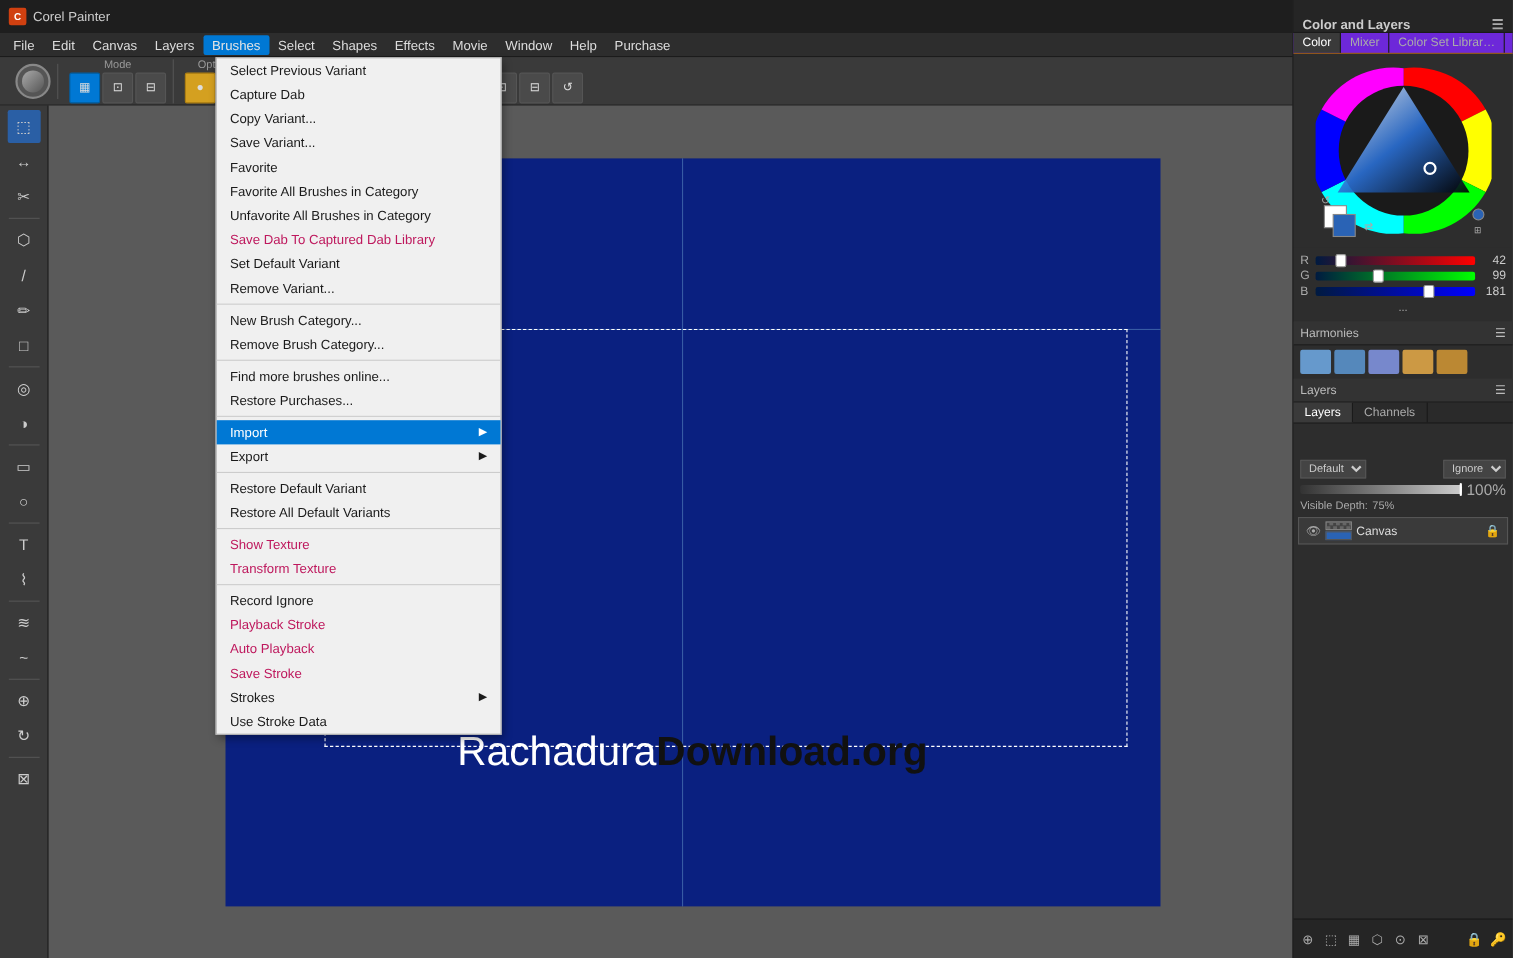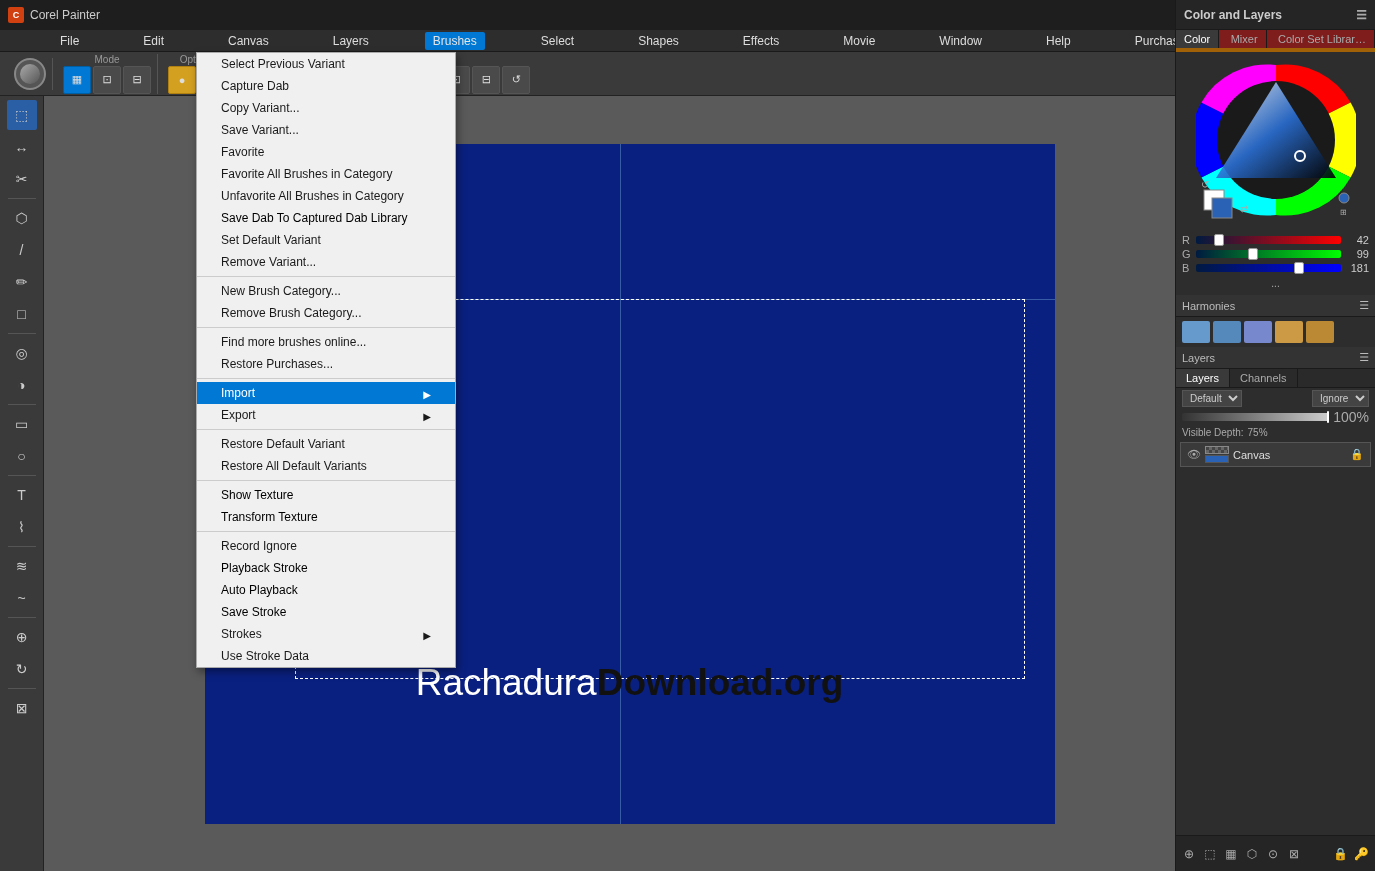--- a/index.html
+++ b/index.html
@@ -51,21 +51,20 @@
       align-items: center;
       padding: 0 4px;
       color: #ddd;
       font-size: 12px;
       border-bottom: 1px solid #1a1a1a;
     }
     .menu-item {
       padding: 2px 8px;
       cursor: pointer;
       border-radius: 2px;
-      margin-left: 48px;
     }
     .menu-item:hover, .menu-item.active {
       background: #0078d4;
       color: #e5e5e5;
     }
     .menu-item.active { background: #0078d4; }
 
     
     #toolbar {
       width: 100%;
@@ -158,39 +157,38 @@
       right: 0; top: 0;
       width: 200px;
       height: 100%;
       background: #2d2d2d;
       border-left: 1px solid #1a1a1a;
       display: flex; flex-direction: column;
     }
     #right-panel-header {
       height: 30px;
       background: #252525;
-      display: flex; align-items: center;
+      display: flex; align-items: flex-end;
       padding: 0 8px;
       color: #ccc; font-size: 12px; font-weight: bold;
       border-bottom: 1px solid #1a1a1a;
     }
     .panel-section-header {
       height: 22px;
       background: #333;
       display: flex; align-items: center; justify-content: space-between;
       padding: 0 6px;
       color: #bbb; font-size: 11px;
       border-bottom: 1px solid #1a1a1a;
     }
     
     .color-tabs {
       display: flex;
-      background: #7f1d1d;
-      border-bottom: 4px solid #a16207;
-      justify-content: space-between;
+      background: #6d28d9;
+      border-bottom: 1px solid #a16207;
     }
     .color-tab {
       padding: 3px 8px;
       font-size: 11px; color: #aaa; cursor: pointer;
       border-right: 1px solid #1a1a1a;
     }
     .color-tab.active {
       background: #3a3a3a; color: #fff;
     }
     
@@ -250,21 +248,21 @@
       display: flex; background: #2a2a2a;
       border-bottom: 1px solid #1a1a1a;
     }
     .layers-tab {
       padding: 3px 10px; font-size: 11px; color: #aaa; cursor: pointer;
       border-right: 1px solid #1a1a1a;
     }
     .layers-tab.active { background: #3a3a3a; color: #fff; }
     .layers-controls {
       display: flex; align-items: center; justify-content: space-between;
-      padding: 2px 6px; font-size: 11px; color: #aaa;
+      padding: 2px 6px; font-size: 11px; color: #aaa; margin-top: 31px;
     }
     .blend-select {
       background: #444; border: 1px solid #555; color: #ccc;
       font-size: 10px; padding: 1px 3px;
     }
     .opacity-row {
       display: flex; align-items: center; gap: 4px; padding: 0 6px 2px;
       font-size: 14px; color: #aaa;
     }
     .opacity-bar {
@@ -297,27 +295,27 @@
       left: 196px; top: 52px;
       width: 260px;
       background: #f0f0f0;
       border: 1px solid #aaa;
       box-shadow: 2px 4px 8px rgba(0,0,0,0.4);
       z-index: 1000;
       color: #1a1a1a;
       font-size: 12px;
     }
     .dd-item {
-      padding: 4px 24px;
+      padding: 4px 12px;
       cursor: pointer;
       position: relative;
-      display: flex; align-items: flex-end; justify-content: space-between;
+      display: flex; align-items: flex-start; justify-content: space-between;
     }
     .dd-item.highlighted { background: #0078d4; color: white; }
-    .dd-item.disabled { color: #000000; cursor: default; }
+    .dd-item.disabled { color: #be185d; cursor: default; }
     .dd-sep { height: 1px; background: #ccc; margin: 3px 0; }
     .dd-arrow { font-size: 10px; }
 
     
     .tb-section-label {
       color: #999; font-size: 10px; text-align: center; display: block; margin-bottom: 1px;
     }
     .tb-group {
       display: flex; flex-direction: column; align-items: center;
       padding: 0 6px;

